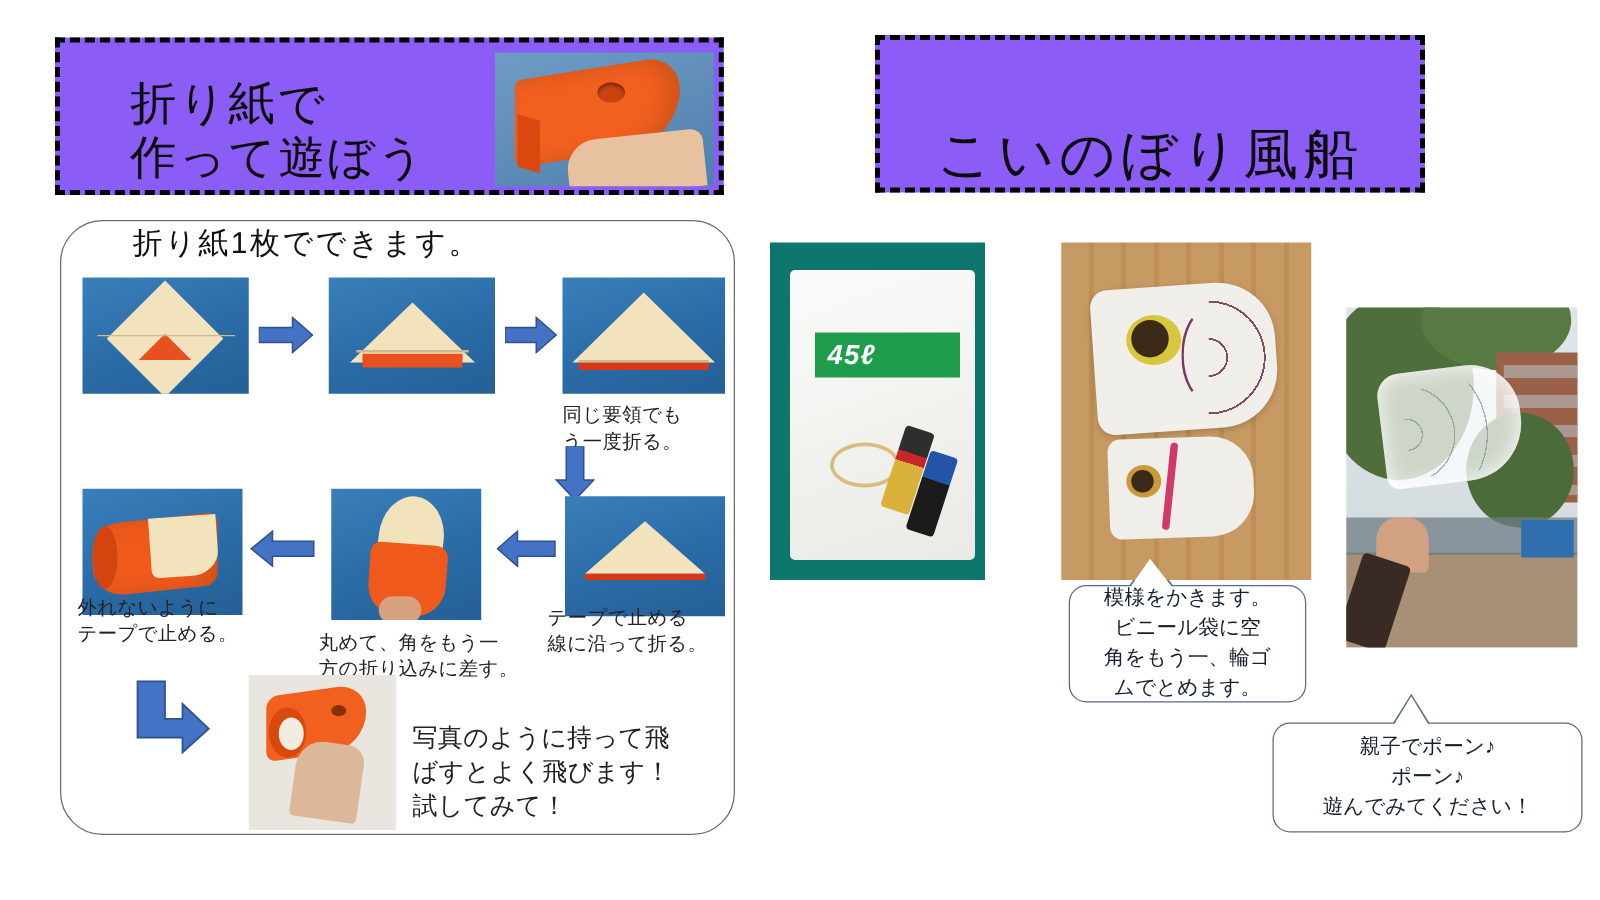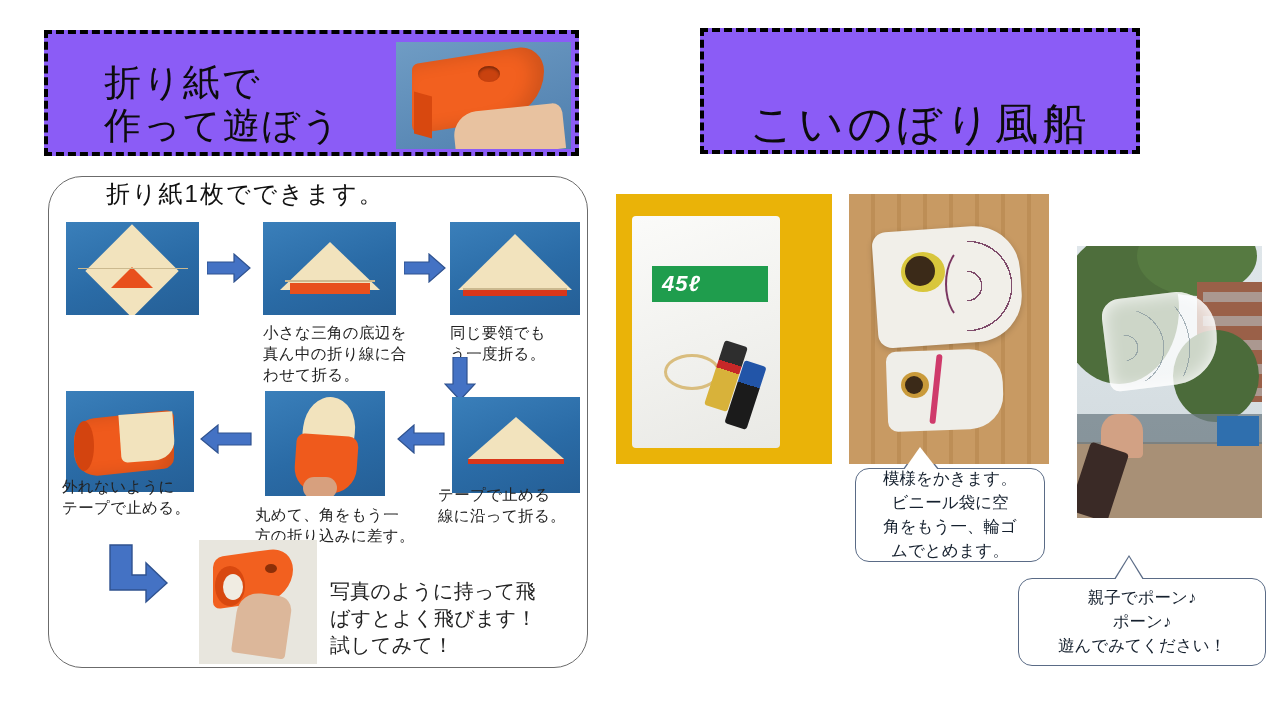--- a/index.html
+++ b/index.html
@@ -141,23 +141,20 @@
     <svg width="44" height="30" viewBox="0 0 44 30">
         <polygon points="0,9 27,9 27,1 43,15 27,29 27,21 0,21" fill="#4472c4" stroke="#2f528f" stroke-width="1.2"></polygon>
       </svg>
   </div>
 
   <div class="photo ph-blue" style="left:263px;top:222px;width:133px;height:93px;">
     <div class="sh tri-cream" style="--w:50px;--h:48px;left:17px;top:20px;"></div>
     <div class="band-orange" style="position:absolute;left:27px;top:61px;width:80px;height:11px;"></div>
     <div style="position:absolute;left:22px;top:58px;width:90px;height:1.5px;background:#cbb98f;"></div>
   </div>
-  <div class="caption" style="left:263px;top:322px;width:180px;">小さな三角の底辺を
-真ん中の折り線に合
-わせて折る。</div>
 
   <div class="arrow" style="left:404px;top:253px;">
     <svg width="42" height="30" viewBox="0 0 42 30">
         <polygon points="0,9 25,9 25,1 41,15 25,29 25,21 0,21" fill="#4472c4" stroke="#2f528f" stroke-width="1.2"></polygon>
       </svg>
   </div>
 
   <div class="photo ph-blue" style="left:450px;top:222px;width:130px;height:93px;">
     <div class="sh tri-cream" style="--w:57px;--h:56px;left:8px;top:12px;"></div>
     <div class="band-red" style="position:absolute;left:13px;top:68px;width:104px;height:6px;"></div>
@@ -223,21 +220,21 @@
     <div style="position:absolute;left:16px;top:26px;width:30px;height:40px;border-radius:50%;
                 background:#d8480f;"></div>
     <div style="position:absolute;left:24px;top:34px;width:20px;height:26px;border-radius:50%;background:#f0ece2;"></div>
     <div style="position:absolute;left:66px;top:24px;width:12px;height:9px;border-radius:50%;background:#8c2f08;"></div>
     <div style="position:absolute;left:36px;top:54px;width:54px;height:62px;background:#dcb79a;border-radius:22px 14px 4px 4px;transform:rotate(8deg);"></div>
   </div>
   <div class="caption" style="left:330px;top:578px;width:210px;font-size:20px;">写真のように持って飛
 ばすとよく飛びます！
 試してみて！</div>
 
-  <div class="photo" style="left:616px;top:194px;width:216px;height:270px;background:#eab308;">
+  <div class="photo" style="left:616px;top:194px;width:172px;height:270px;background:#0f766e;">
     <div class="bagbody" style="left:16px;top:22px;width:148px;height:232px;border-radius:4px;
          background:linear-gradient(160deg,#fbfbf9,#e9e9e5);"></div>
     <div class="greenlabel" style="left:36px;top:72px;width:106px;height:36px;">45ℓ</div>
     <div class="rubberband" style="left:48px;top:160px;width:50px;height:30px;"></div>
     <div class="marker" style="left:98px;top:148px;width:24px;height:68px;background:linear-gradient(#2e2e2e 0 30%,#c62828 30% 42%,#d8b23a 42% 100%);transform:rotate(18deg);"></div>
     <div class="marker" style="left:118px;top:168px;width:23px;height:66px;background:linear-gradient(#2255a8 0 34%,#1b1b1b 34% 100%);transform:rotate(18deg);"></div>
   </div>
 
 
   <div class="photo" style="left:849px;top:194px;width:200px;height:270px;

